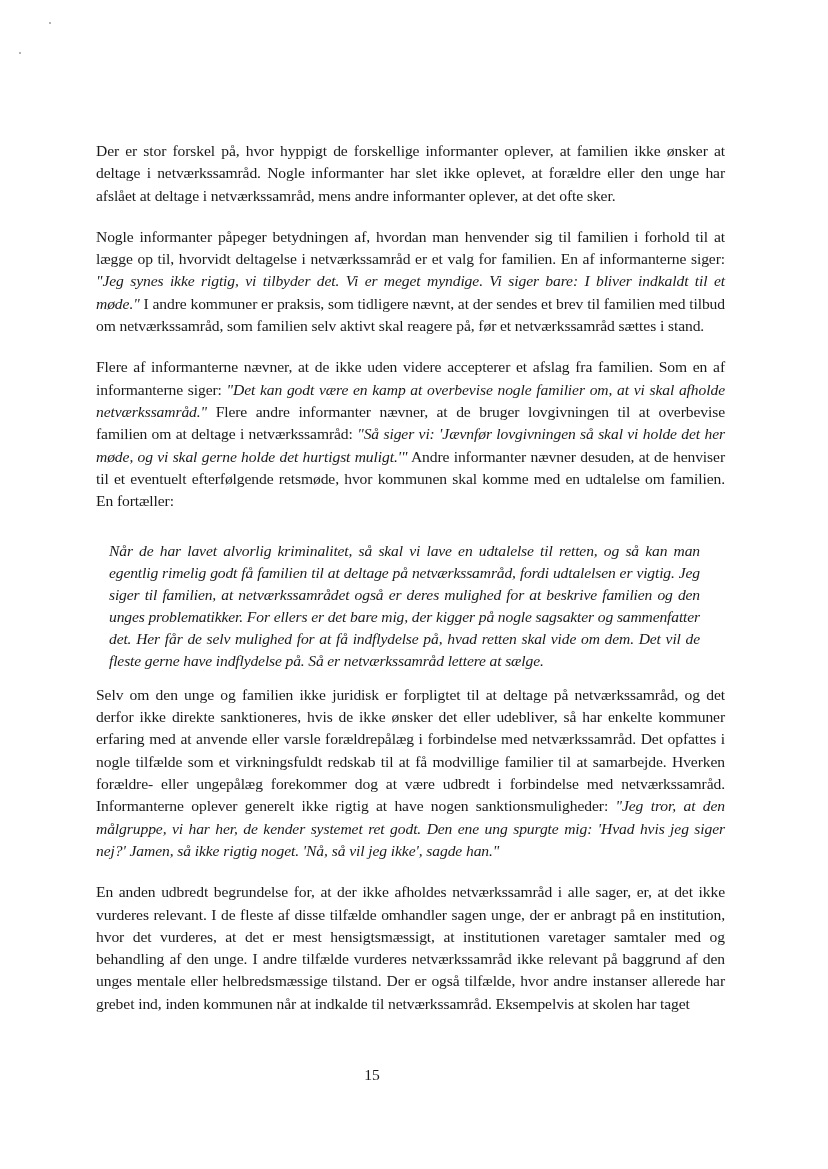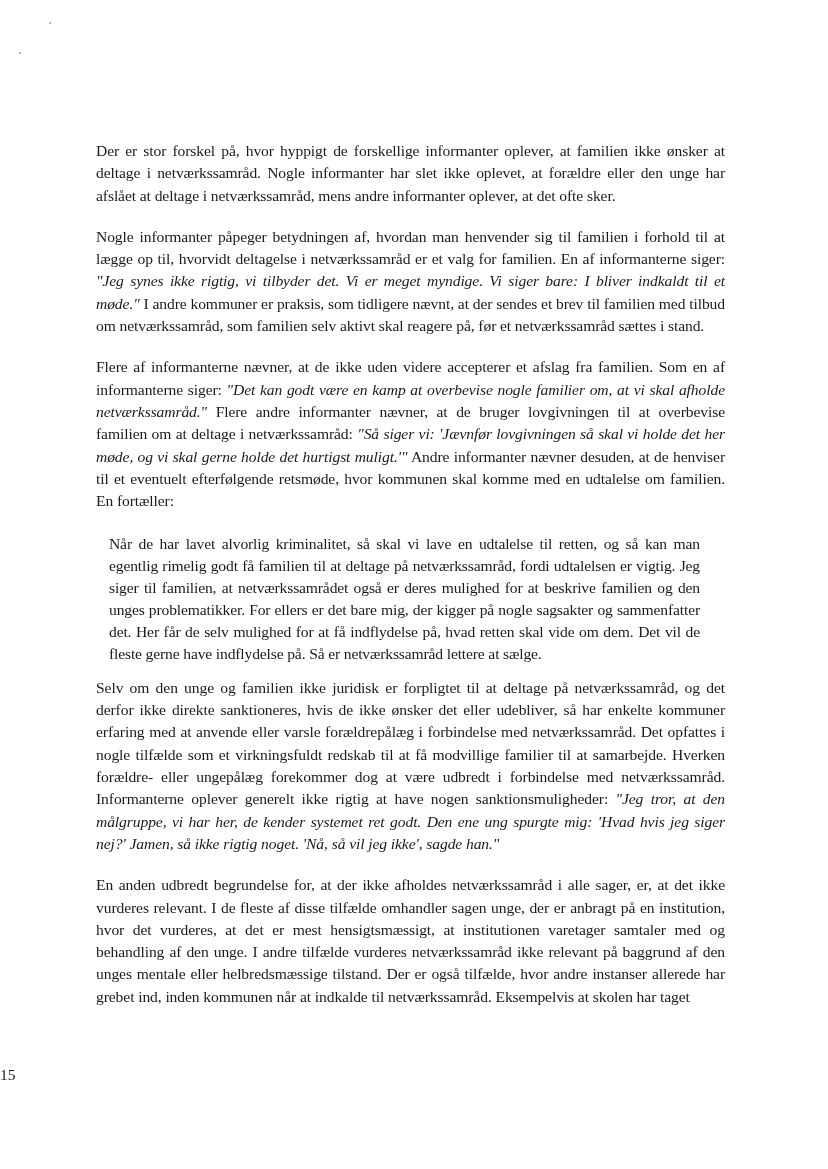--- a/index.html
+++ b/index.html
@@ -23,32 +23,34 @@
     }
     .para {
       margin: 0 0 10px 12px;
       font-size: 15.6px;
       line-height: 22.3px;
       text-align: justify;
       letter-spacing: -0.1px;
     }
     .gap { height: 9px; }
     .quote {
-      margin: 9px 25px 10px 25px;
+      margin: 16px 25px 10px 25px;
       font-size: 15.6px;
       line-height: 21.9px;
+      font-style: italic;
       text-align: justify;
       letter-spacing: -0.15px;
     }
     em { font-style: italic; }
     .page-number {
       position: absolute;
       left: 0;
       width: 744px;
       top: 1066px;
+      text-align: center;
       font-size: 15.6px;
       color: #1a1a1a;
     }
     .speck {
       position: absolute;
       width: 2px;
       height: 2px;
       background: #9a9a9a;
       border-radius: 1px;
     }

